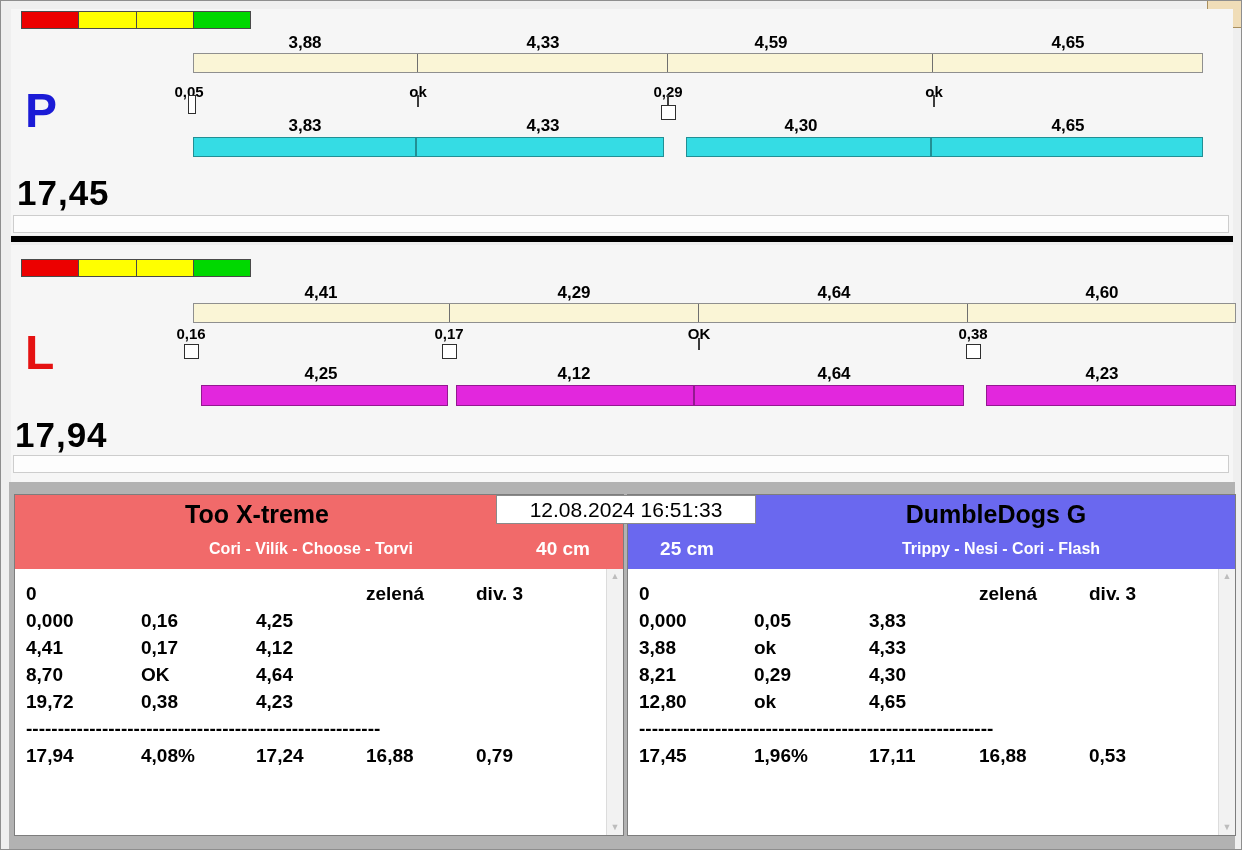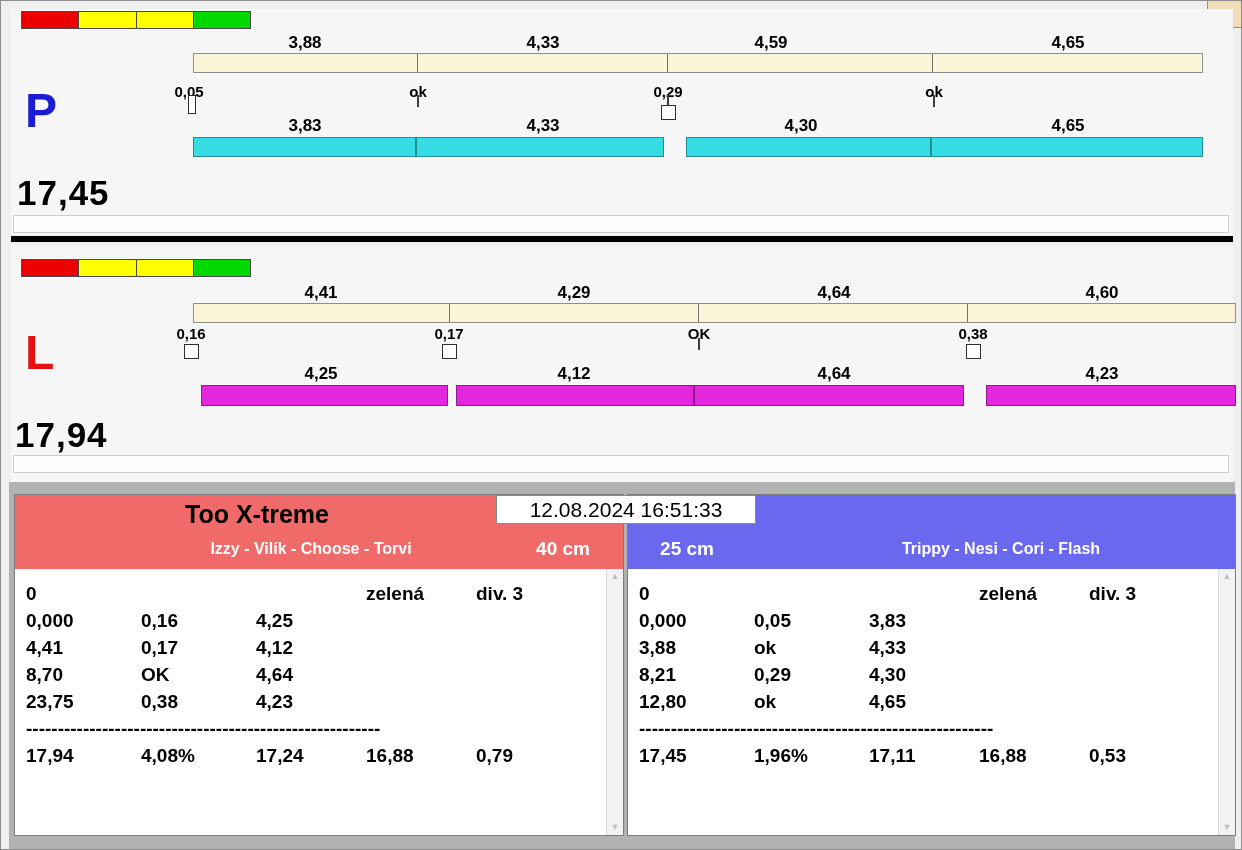--- a/index.html
+++ b/index.html
@@ -167,21 +167,21 @@
 
     <div class="lane-total" style="left:4px;top:170px;">17,94</div>
     <div class="empty-strip" style="left:2px;top:210px;width:1216px;"></div>
   </div>
 
   <div class="bottom">
 
     <div class="team-panel panel-left">
       <div class="team-header" style="background: rgb(241, 106, 106);">
         <span class="team-title" style="left:242px;">Too X-treme</span>
-        <span class="team-dogs" style="left:296px;">Izzy - Vilík - Choose - Torvi</span>
+        <span class="team-dogs" style="left:296px;">Cori - Vilík - Choose - Torvi</span>
         <span class="team-height" style="left:548px;">40 cm</span>
       </div>
       <div class="team-data">
         <div class="drow">
           <span>0</span>
           <span></span>
           <span></span>
           <span>zelená</span>
           <span>div. 3</span>
         </div>
@@ -200,21 +200,21 @@
           <span></span>
         </div>
         <div class="drow">
           <span>8,70</span>
           <span>OK</span>
           <span>4,64</span>
           <span></span>
           <span></span>
         </div>
         <div class="drow">
-          <span>23,75</span>
+          <span>19,72</span>
           <span>0,38</span>
           <span>4,23</span>
           <span></span>
           <span></span>
         </div>
         <div class="dsep">--------------------------------------------------------</div>
         <div class="drow">
           <span>17,94</span>
           <span>4,08%</span>
           <span>17,24</span>
@@ -223,20 +223,21 @@
         </div>
         <div class="scrollbar">
           <span class="scroll-arrow">▲</span>
           <span class="scroll-arrow">▼</span>
         </div>
       </div>
     </div>
 
     <div class="team-panel panel-right">
       <div class="team-header" style="background: rgb(106, 104, 239);">
+        <span class="team-title" style="left:368px;">DumbleDogs G</span>
         <span class="team-dogs" style="left:373px;">Trippy - Nesi - Cori - Flash</span>
         <span class="team-height" style="left:59px;">25 cm</span>
       </div>
       <div class="team-data">
         <div class="drow">
           <span>0</span>
           <span></span>
           <span></span>
           <span>zelená</span>
           <span>div. 3</span>

